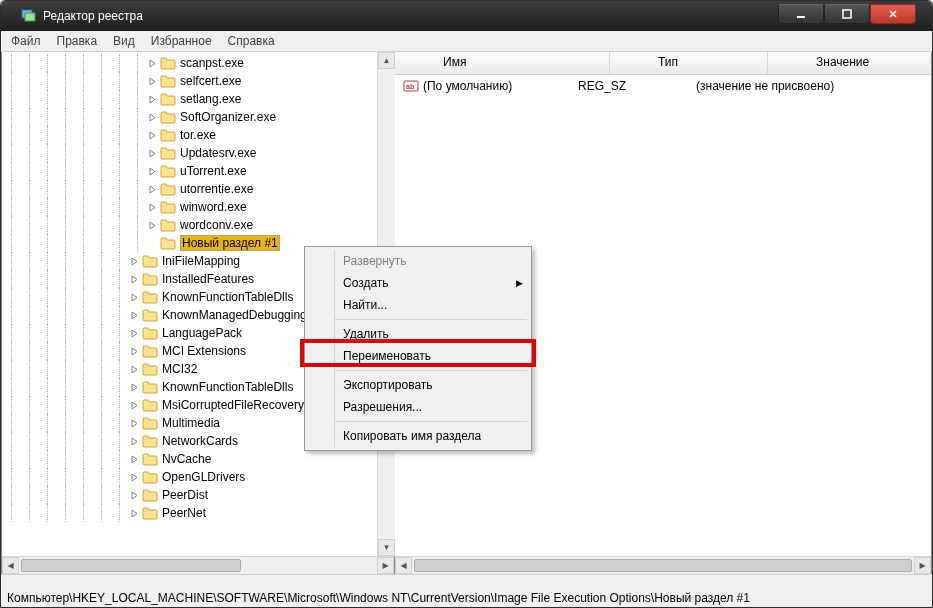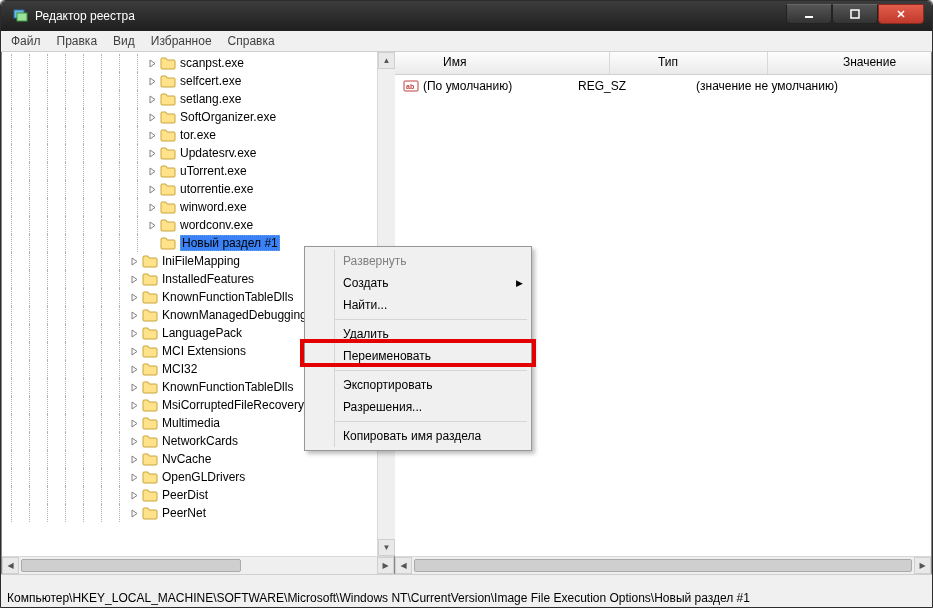--- a/index.html
+++ b/index.html
@@ -22,21 +22,21 @@
     flex-direction: column;
     overflow: hidden;
     position: relative;
   }
   
   .titlebar {
     height: 30px;
     background: linear-gradient(#3c3c3c, #1e1e1e);
     display: flex;
     align-items: center;
-    padding: 0 8px;
+    padding: 0 16px;
     color: #fff;
   }
   .titlebar .app-icon {
     width: 16px; height: 16px;
     margin: 0 6px 0 4px;
     display: flex; align-items: center; justify-content: center;
   }
   .titlebar .title-text { font-size: 12px; font-weight: 400; }
   .titlebar .spacer { flex: 1; }
   .win-btns { display: flex; gap: 0; }
@@ -119,21 +119,21 @@
     color: #6d6d6d;
     font-size: 9px;
   }
   .folder-icon {
     width: 16px; height: 14px;
     margin-right: 4px;
     display:inline-flex;
   }
   .tree-label { font-size: 12px; }
   .tree-row.selected .tree-label {
-    background: #3b82f6;
+    background: #eab308;
     border: 1px dotted #66a3e0;
     padding: 0 1px;
   }
   .guide { 
     width: 18px; height: 18px;
     display:inline-block;
     position: relative;
   }
   .guide::before {
     content:""; position:absolute; left:9px; top:0; bottom:0;
@@ -168,21 +168,21 @@
     border-bottom: 1px solid #d0d0d0;
   }
   .col {
     padding: 3px 8px;
     border-right: 1px solid #d8d8d8;
     font-size: 12px;
     margin-left: 40px;
   }
   .col.name { width: 175px; }
   .col.type { width: 118px; }
-  .col.value { flex:1; border-right:none;text-align:center; }
+  .col.value { flex:1; border-right:none; }
   .list-body { flex:1; padding: 2px 0; overflow:hidden; position:relative;}
   .list-row { height: 18px; display:flex; align-items:center;}
   .list-row .cell { padding: 0 8px; font-size:12px; }
   .list-row .cell.name { width:175px; display:flex; align-items:center; gap:4px;}
   .list-row .cell.type { width:118px; }
   .list-row .cell.value { flex:1; }
   .val-icon { width:16px; height:16px; display:inline-flex; align-items:center; justify-content:center;}
   
   .statusbar {
     height: 20px;
@@ -844,21 +844,21 @@
           <div class="cell name">
             <span class="val-icon">
               <svg width="16" height="16" viewBox="0 0 16 16">
                 <rect x="1" y="3" width="14" height="10" rx="1" fill="#fff" stroke="#c04040"></rect>
                 <text x="3" y="11" font-size="7" fill="#c04040" font-family="Arial" font-weight="bold">ab</text>
               </svg>
             </span>
             <span>(По умолчанию)</span>
           </div>
           <div class="cell type">REG_SZ</div>
-          <div class="cell value">(значение не умолчанию)</div>
+          <div class="cell value">(значение не присвоено)</div>
         </div>
       </div>
       <div class="hscroll">
         <div class="hs-btn">◀</div>
         <div class="hs-track">
             <div class="hs-thumb" style="left:2px; right:2px;"></div>
           </div>
         <div class="hs-btn">▶</div>
       </div>
     </div>

